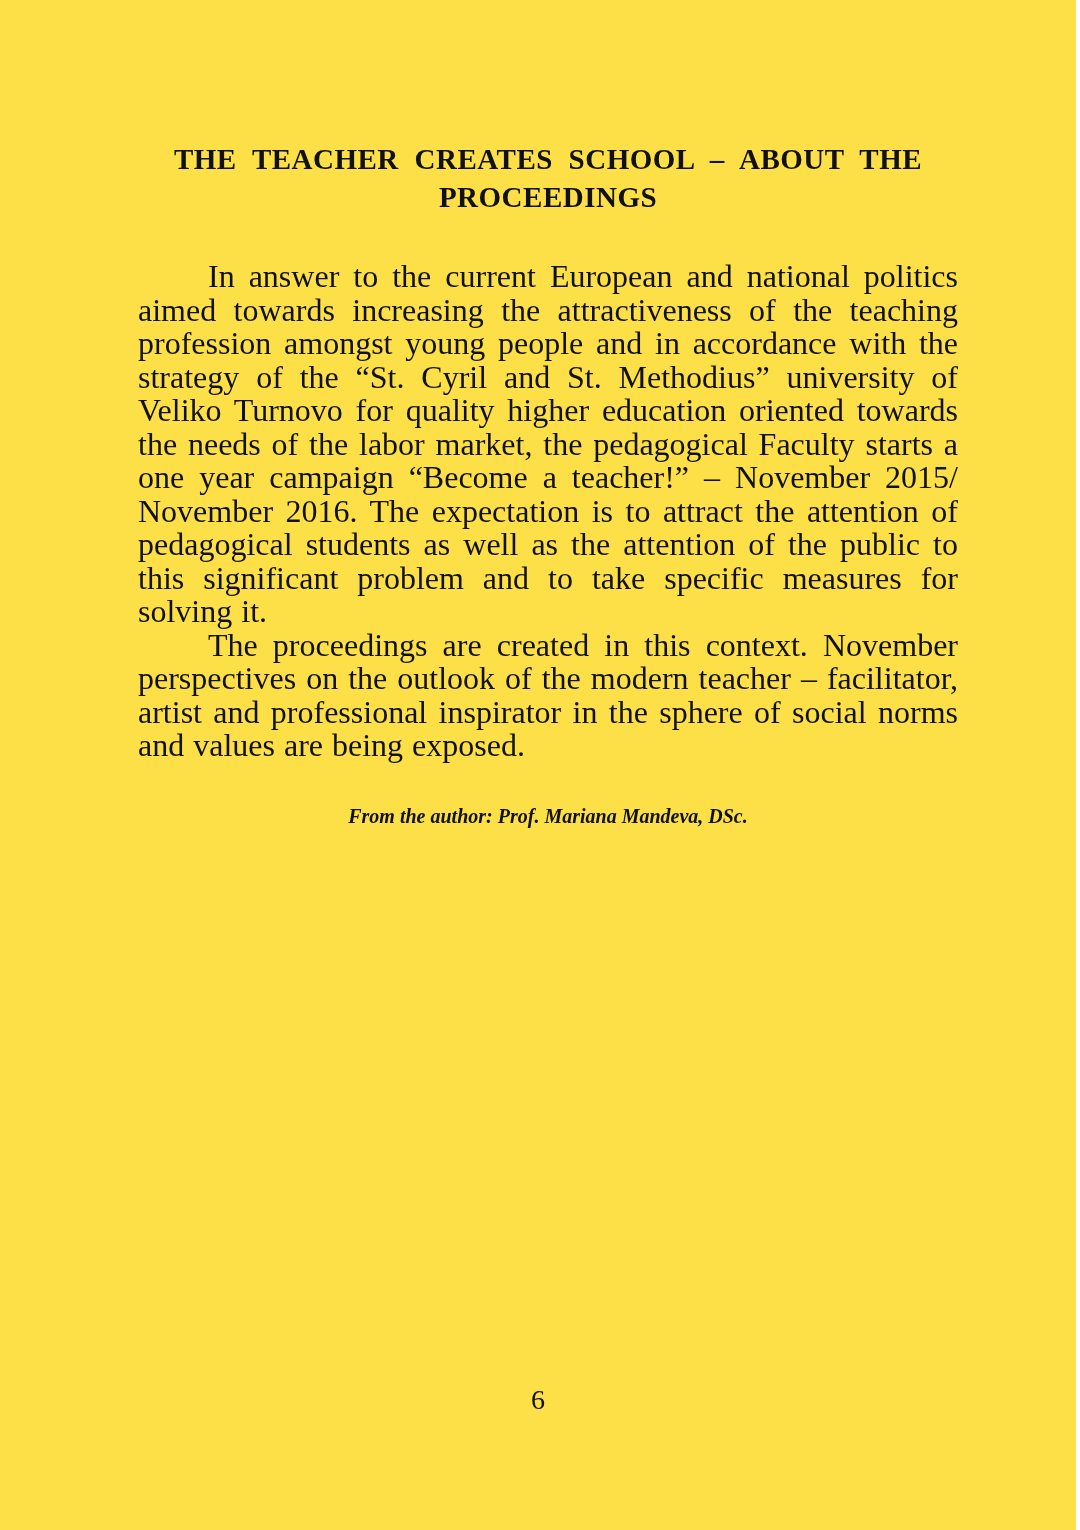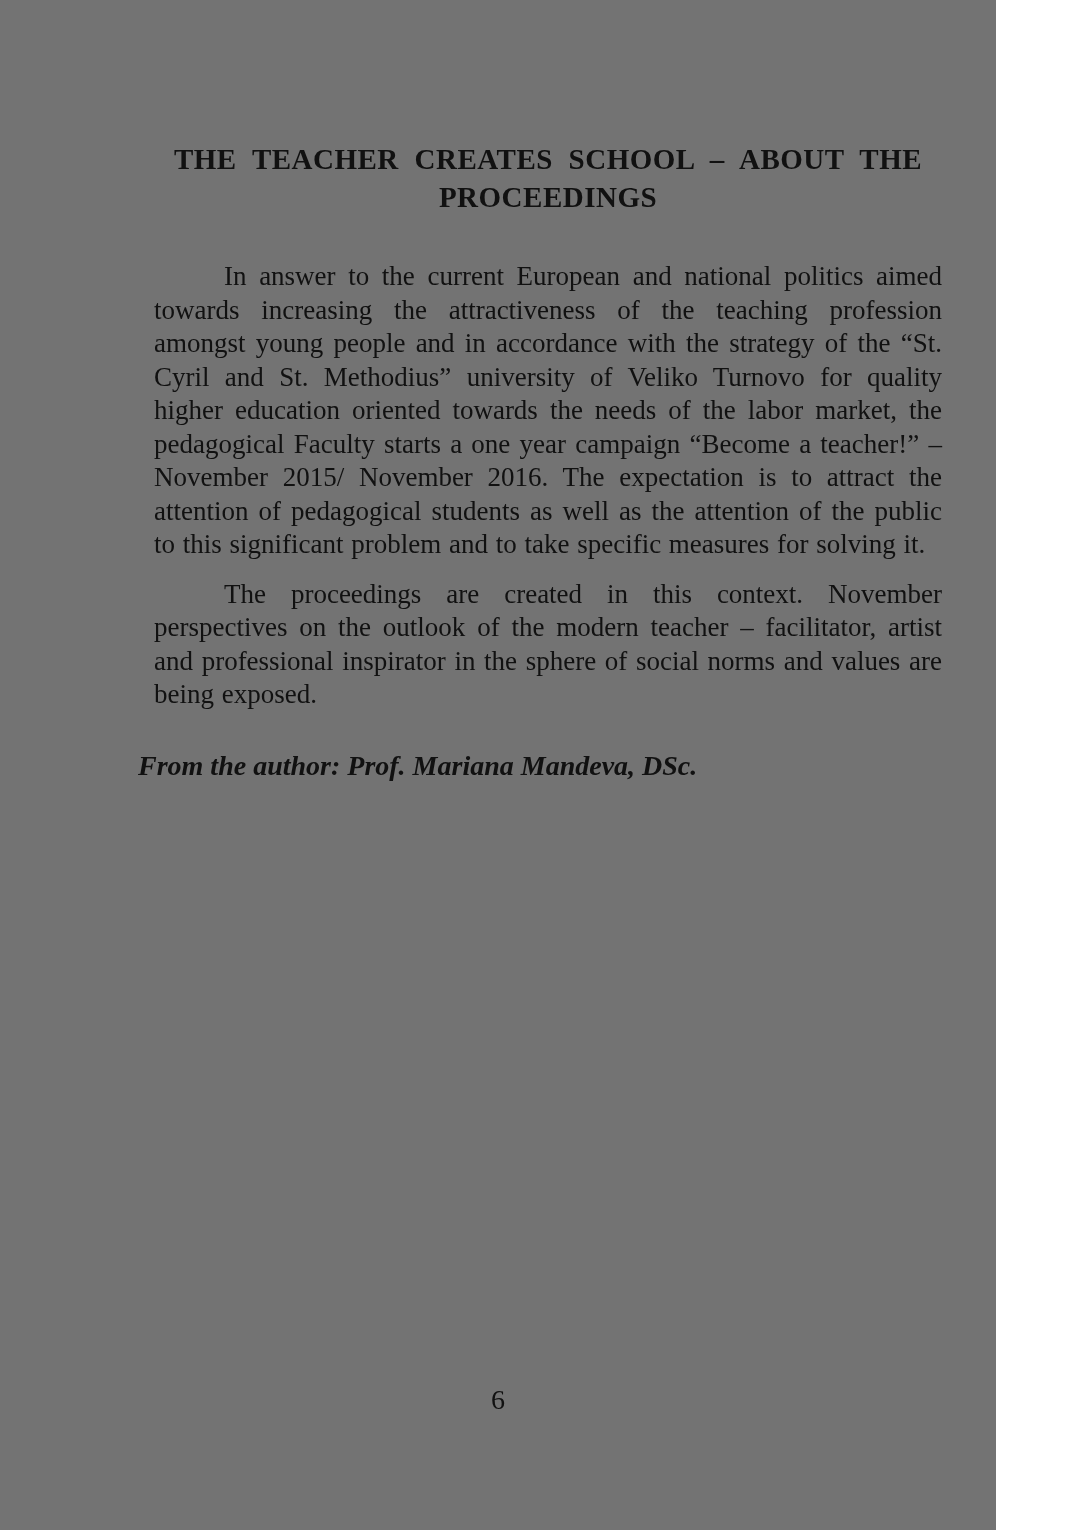--- a/index.html
+++ b/index.html
@@ -2,23 +2,23 @@
 <html><head>
 <meta charset="utf-8">
 <style>
   html, body {
     margin: 0;
     padding: 0;
     background: #ffffff;
   }
   .page {
     position: relative;
-    width: 996px;
+    width: 1076px;
     height: 1530px;
-    background: #737373;
+    background: #fde047;
     color: #111111;
     font-family: "Liberation Serif", "DejaVu Serif", serif;
     overflow: hidden;
     box-sizing: border-box;
   }
   .content {
     position: absolute;
     left: 138px;
     top: 140px;
     width: 820px;
@@ -26,33 +26,33 @@
   .doc-title {
     font-size: 29px;
     font-weight: bold;
     text-align: center;
     line-height: 38px;
     word-spacing: 8px;
     margin: 0 0 44px 0;
     letter-spacing: 0.5px;
   }
   .para {
-    font-size: 27px;
+    font-size: 32px;
     line-height: 33.5px;
     text-align: justify;
     text-indent: 70px;
-    margin: 16px;
+    margin: 0;
     word-spacing: 1px;
   }
   .author-line {
-    font-size: 28px;
+    font-size: 20px;
     line-height: 33.5px;
     font-weight: bold;
     font-style: italic;
-    text-align: left;
+    text-align: center;
     margin-top: 37px;
   }
   .page-number {
     position: absolute;
     left: 0;
     right: 0;
     top: 1383px;
     text-align: center;
     font-size: 28px;
     line-height: 33.5px;

